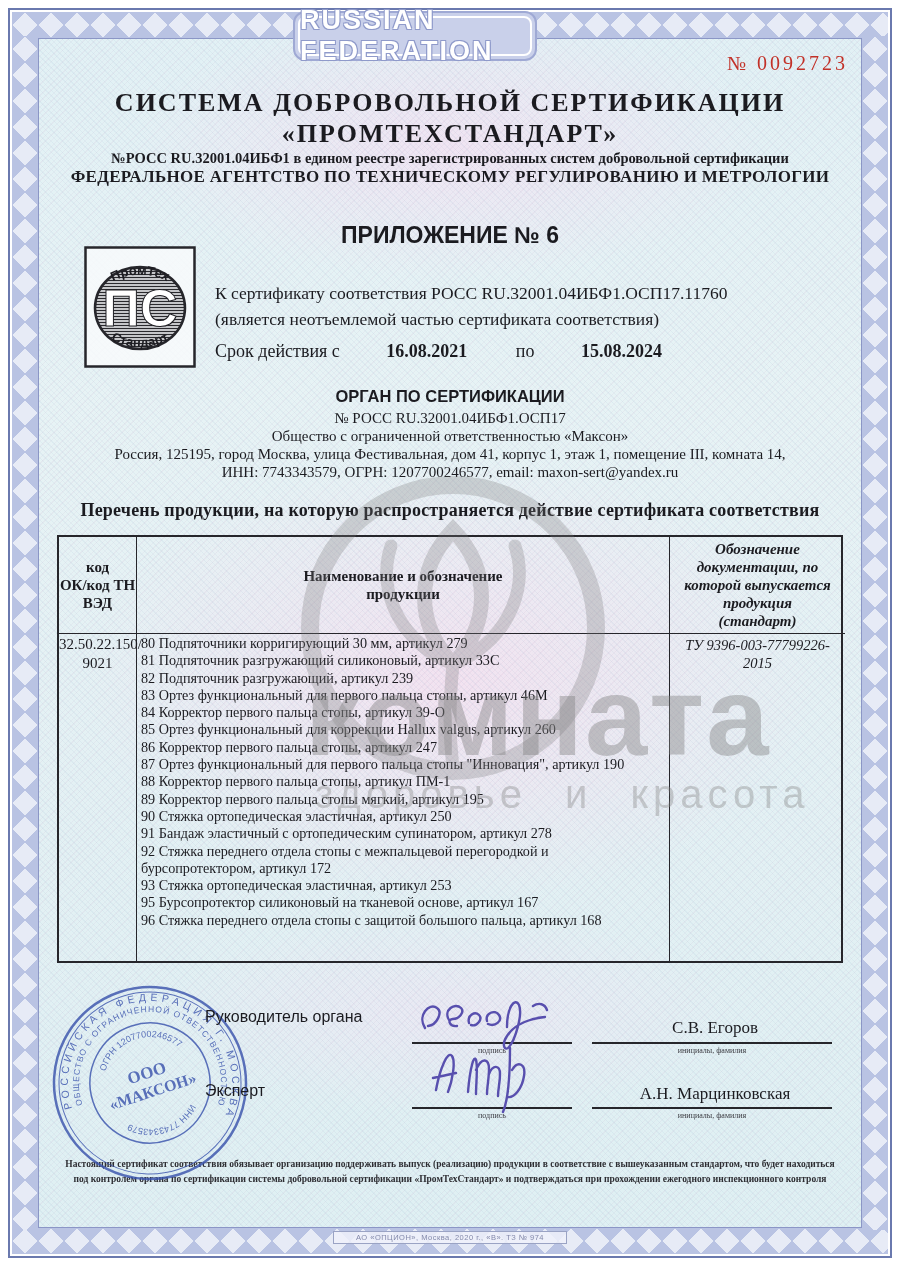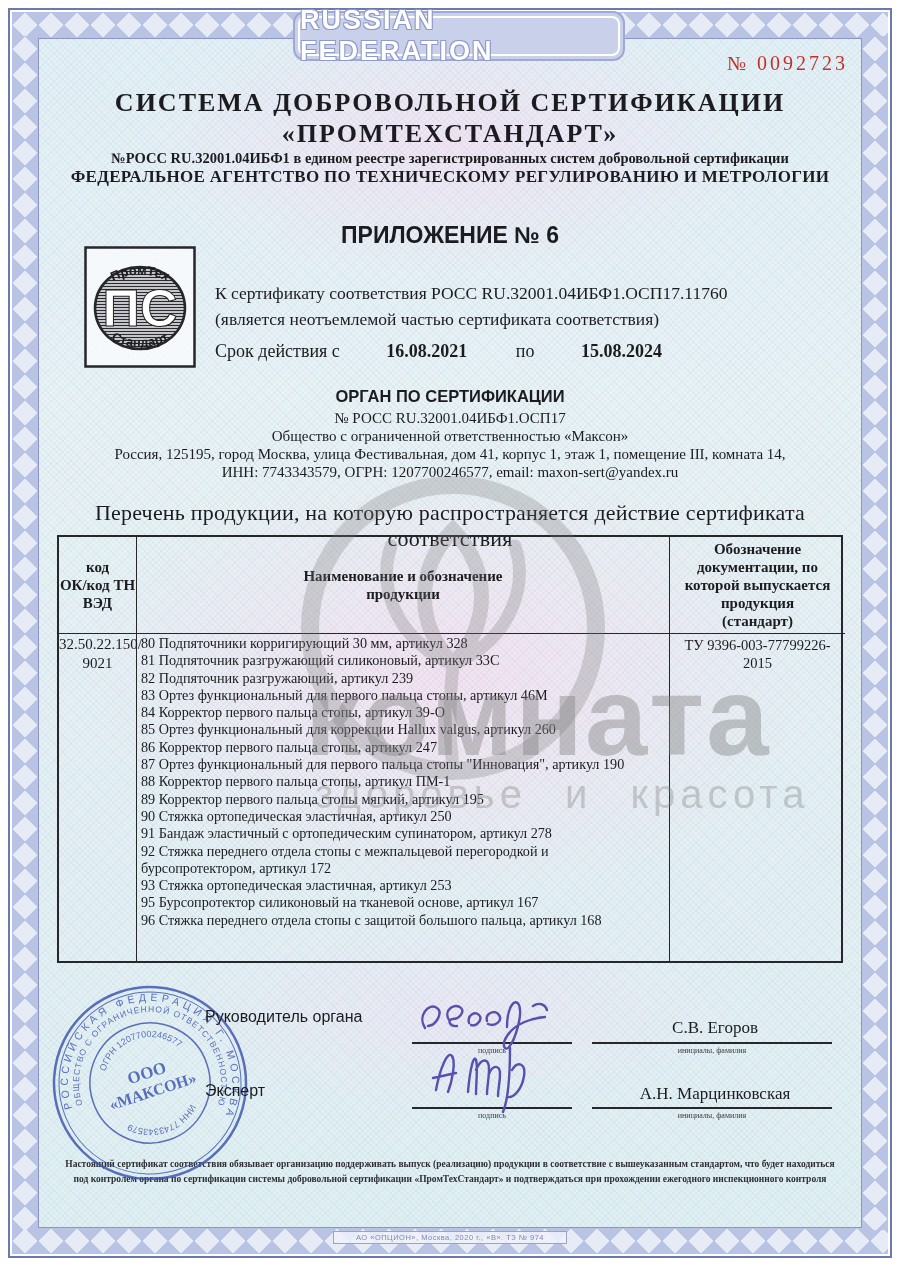--- a/index.html
+++ b/index.html
@@ -28,21 +28,21 @@
       radial-gradient(ellipse 55% 16% at 50% 9%,  rgba(242,226,242,.85), rgba(242,226,242,0) 70%),
       radial-gradient(ellipse 62% 26% at 50% 54%, rgba(244,225,240,.9),  rgba(244,225,240,0) 72%),
       radial-gradient(ellipse 50% 12% at 50% 82%, rgba(240,228,244,.6),  rgba(240,228,244,0) 70%),
       linear-gradient(180deg,#e2f1f5 0%,#e7f3f5 30%,#e4f1f4 60%,#dff0f3 100%); }
   .inner-frame::after { content:""; position:absolute; inset:0;
     background:
       repeating-linear-gradient(45deg,  rgba(140,170,200,.10) 0 1px, transparent 1px 4px),
       repeating-linear-gradient(-45deg, rgba(190,150,190,.10) 0 1px, transparent 1px 4px); }
 
   
-  .badge { position:absolute; left:293px; top:11px; width:332px; height:50px;
+  .badge { position:absolute; left:293px; top:11px; width:244px; height:50px;
     z-index:20; border:2px solid #9fa9d4; border-radius:12px; padding:3px;
     background:#c9d0ea; }
   .badge-inner { width:100%; height:100%; border:2px solid #ffffff; border-radius:8px;
     background:#c9d0ea; display:flex; align-items:center; justify-content:center;
     font-family:"Liberation Sans", sans-serif; font-weight:bold; font-size:27px;
     letter-spacing:2px; color:#ffffff;
     text-shadow:1px 1px 0 #8f9aca, -1px -1px 0 #8f9aca, 1px -1px 0 #8f9aca, -1px 1px 0 #8f9aca; }
   .serial { position:absolute; right:52px; top:52px; z-index:10;
     font-size:20px; letter-spacing:3px; color:#c23128; }
 
@@ -56,28 +56,28 @@
 
   
   .logo { position:absolute; left:84px; top:246px; width:112px; height:122px; z-index:10; }
 
   .certref { position:absolute; left:215px; z-index:10; font-size:17.5px; }
   .validity { position:absolute; left:215px; z-index:10; font-size:18px; }
   .validity span { display:inline-block; }
   .v-date { font-weight:bold; }
 
   .organ-line  { font-size:15px; }
-  .products-heading { font-weight:normal; font-size:22px; letter-spacing:.2px; }
+  .products-heading { font-weight:bold; font-size:18px; letter-spacing:.2px; }
 
   
   .ptable { position:absolute; left:57px; top:535px; width:786px; height:428px;
     z-index:10; border:2px solid #26262b; display:grid;
     grid-template-columns:78px 533px 175px; grid-template-rows:97px 1fr; }
   .cell { border-right:1.5px solid #26262b; }
-  .cell.last { border-right:none; }
+  .cell.last { border-right:none;font-style:italic; }
   .th { border-bottom:1.5px solid #26262b; display:flex; align-items:center;
     justify-content:center; text-align:center; font-weight:bold; font-size:15px;
     white-space:pre-line; line-height:18px; }
   .td-code { text-align:center; font-size:15px; white-space:pre-line; padding-top:1px; line-height:19px; }
   .td-products { padding:1px 4px 0 4px; }
   .product { font-size:14.2px; line-height:17.3px; }
   .td-std { text-align:center; font-size:14.5px; white-space:pre-line; padding-top:2px; line-height:18px; }
 
   
   .sig-label { position:absolute; left:205px; z-index:30; font-family:"Liberation Sans", sans-serif;
@@ -170,21 +170,21 @@
   <div class="cell th">Наименование и обозначение
 продукции</div>
   <div class="cell th last">Обозначение
 документации, по
 которой выпускается
 продукция
 (стандарт)</div>
   <div class="cell td-code">32.50.22.150/
 9021</div>
   <div class="cell td-products">
-    <div class="product">80 Подпяточники корригирующий 30 мм, артикул 328</div>
+    <div class="product">80 Подпяточники корригирующий 30 мм, артикул 279</div>
     <div class="product">81 Подпяточник разгружающий силиконовый, артикул 33С</div>
     <div class="product">82 Подпяточник разгружающий, артикул 239</div>
     <div class="product">83 Ортез функциональный для первого пальца стопы, артикул 46М</div>
     <div class="product">84 Корректор первого пальца стопы, артикул 39-О</div>
     <div class="product">85 Ортез функциональный для коррекции Hallux valgus, артикул 260</div>
     <div class="product">86 Корректор первого пальца стопы, артикул 247</div>
     <div class="product">87 Ортез функциональный для первого пальца стопы "Инновация", артикул 190</div>
     <div class="product">88 Корректор первого пальца стопы, артикул ПМ-1</div>
     <div class="product">89 Корректор первого пальца стопы мягкий, артикул 195</div>
     <div class="product">90 Стяжка ортопедическая эластичная, артикул 250</div>

